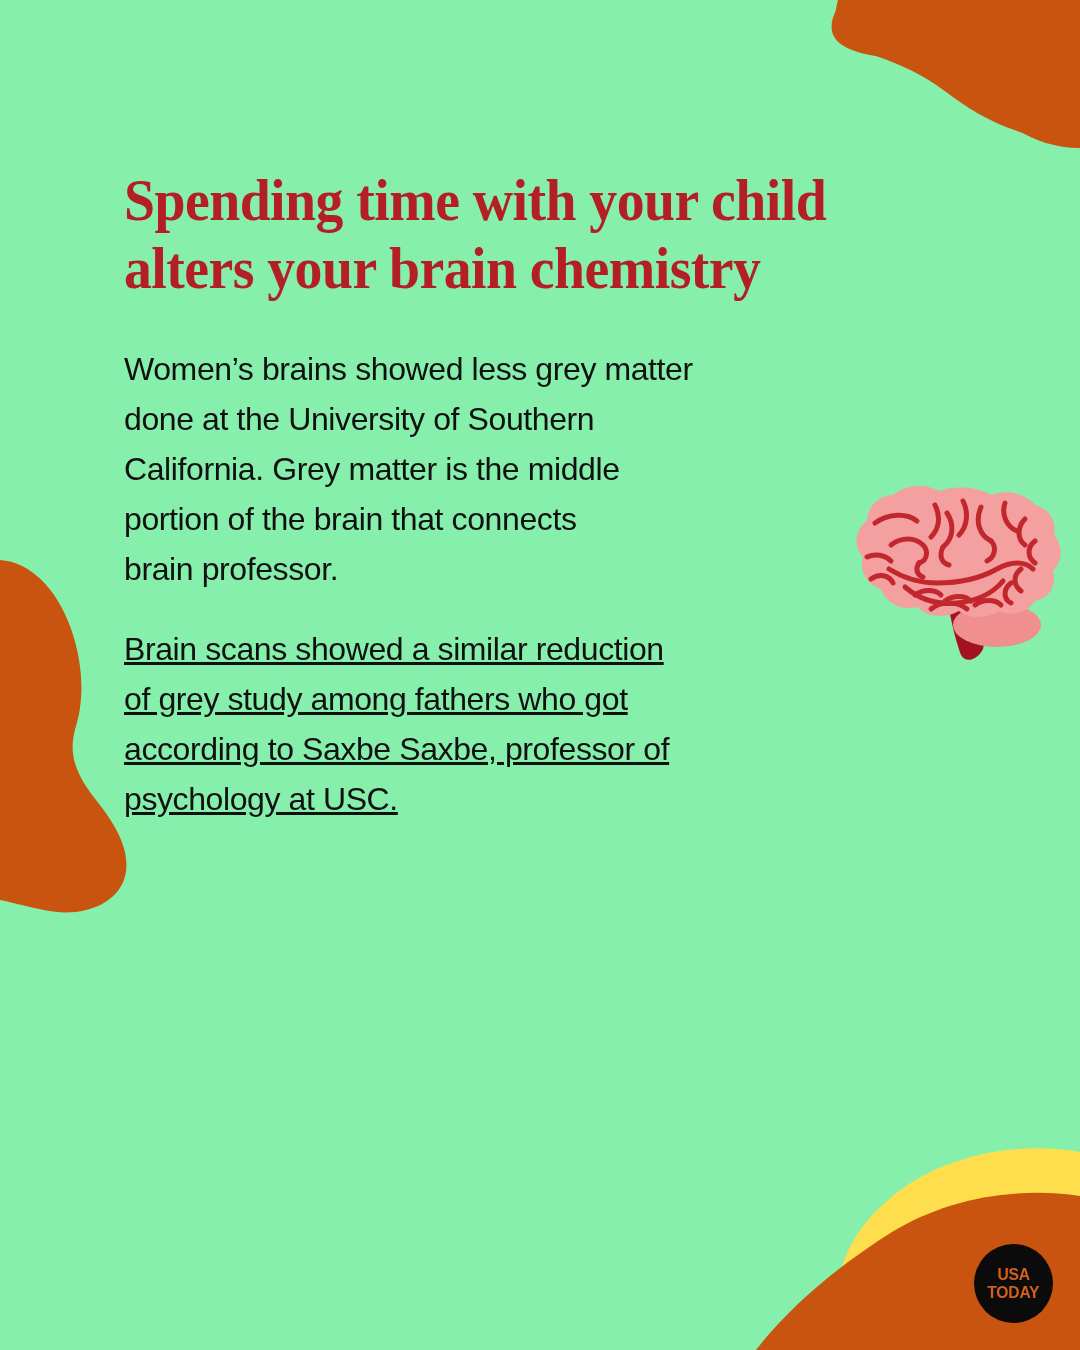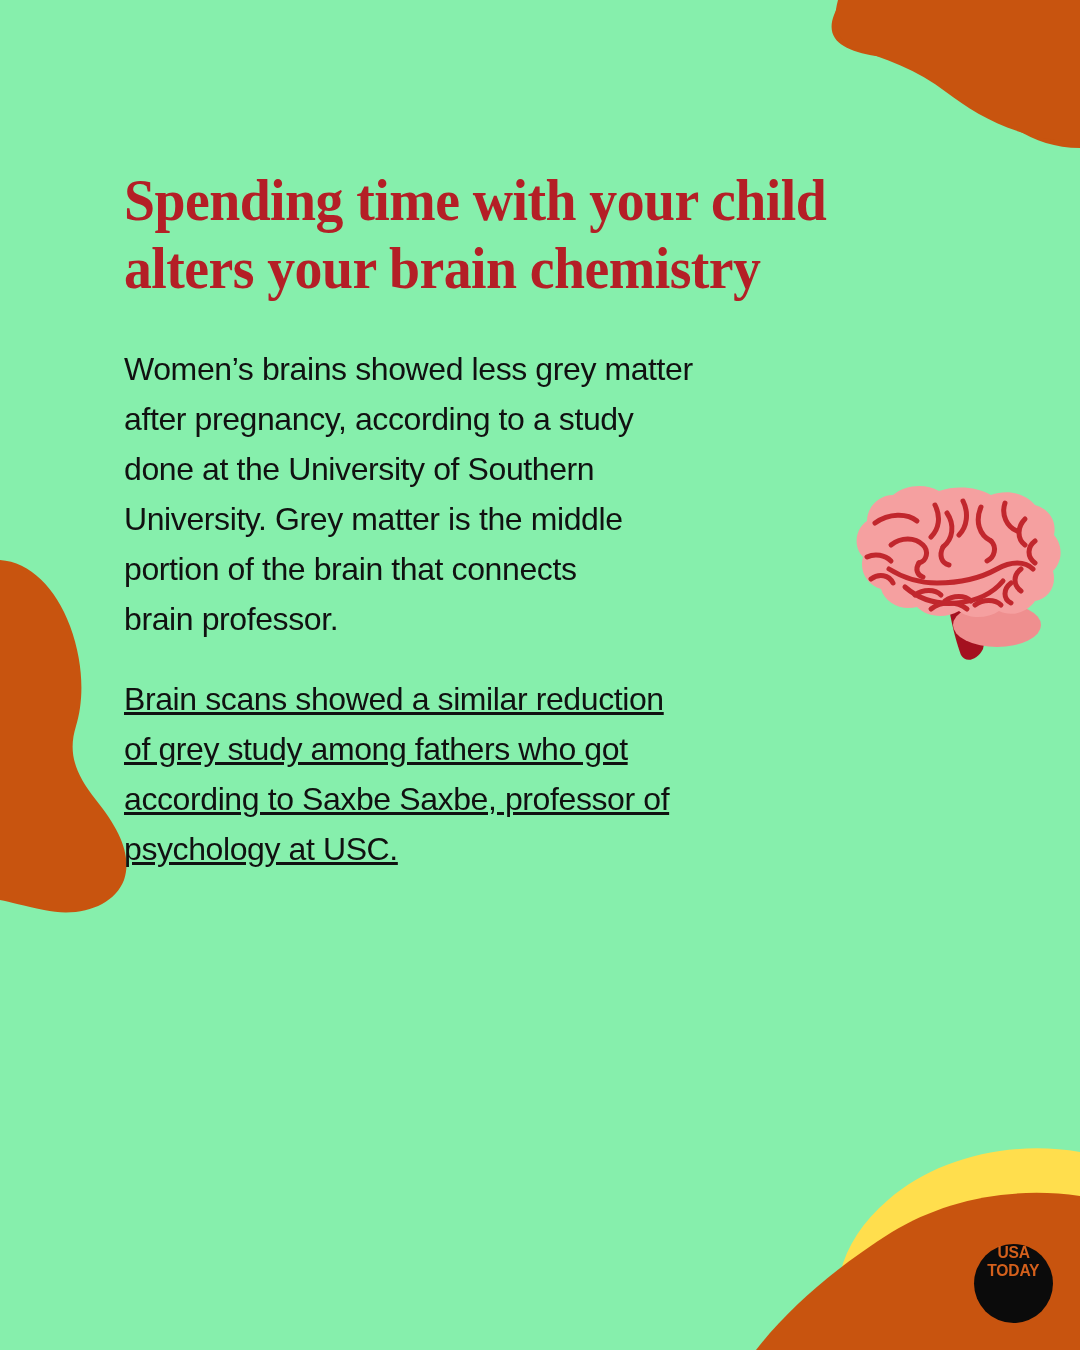--- a/index.html
+++ b/index.html
@@ -87,21 +87,21 @@
     position: absolute;
     left: 974px;
     top: 1244px;
     width: 79px;
     height: 79px;
     border-radius: 50%;
     background: #0b0b0b;
     display: flex;
     flex-direction: column;
     align-items: center;
-    justify-content: flex-start;
+    justify-content: center;
     line-height: 1;
   }
   .logo-line {
     color: #d4601c;
     font-family: "Liberation Sans Narrow", "Liberation Sans", sans-serif;
     font-weight: bold;
     font-size: 17px;
     letter-spacing: -0.2px;
     transform: scaleX(0.92);
   }
@@ -152,23 +152,22 @@
   </svg>
 
   <h1 class="headline">
     <span class="hl-line">Spending time with your child</span>
     <span class="hl-line">alters your brain chemistry</span>
   </h1>
 
   <div class="body-copy">
     <p class="para">
       <span class="ln">Women’s brains showed less grey matter</span>
-      <span class="ln">after pregnancy, according to a study</span>
       <span class="ln">done at the University of Southern</span>
-      <span class="ln">University. Grey matter is the middle</span>
+      <span class="ln">California. Grey matter is the middle</span>
       <span class="ln">portion of the brain that connects</span>
       <span class="ln">brain professor.</span>
     </p>
     <p class="para">
       <span class="ln">Brain scans showed a similar reduction</span>
       <span class="ln">of grey study among fathers who got</span>
       <span class="ln">according to Saxbe Saxbe, professor of</span>
       <span class="ln">psychology at USC.</span>
     </p>
   </div>

